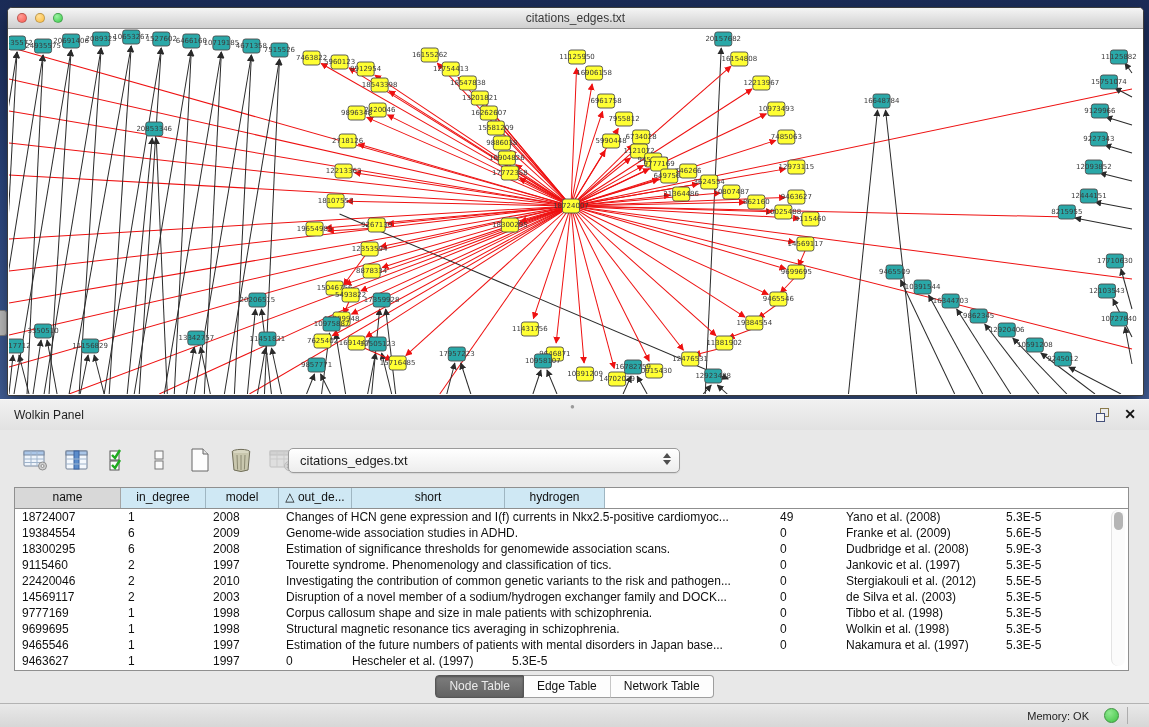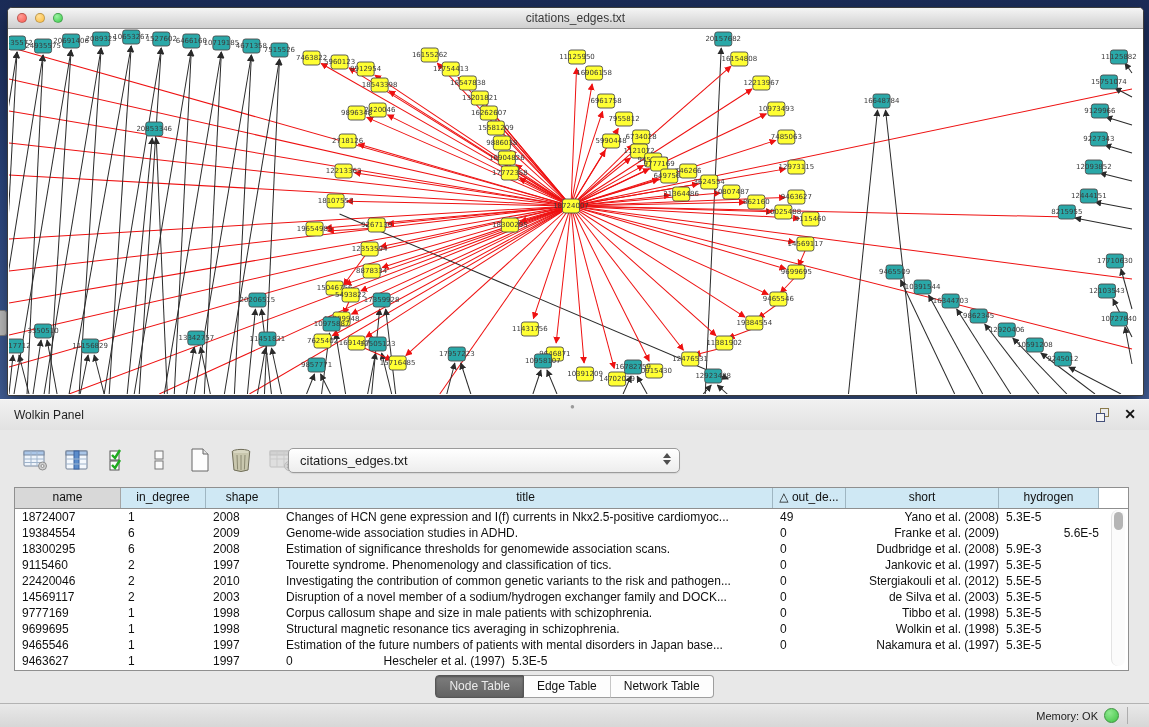--- a/index.html
+++ b/index.html
@@ -43,36 +43,36 @@
   #tablebox{position:absolute;left:14px;top:88px;width:1115px;height:184px;box-sizing:border-box;
     border:1px solid #8f8f8f;background:#fff;}
   #thead{display:flex;height:20px;border-bottom:1px solid #8f8f8f;font-size:12px;color:#111;}
   .hcell{box-sizing:border-box;border-right:1px solid #9fb6c2;background:#cfe8f4;
     text-align:center;line-height:19px;overflow:hidden;white-space:nowrap;}
   .hcell.gray{background:#d8d8d8;border-right:1px solid #a5a5a5;}
   .hcell.filler{background:#fff;border-right:none;flex:1;}
   #tbody{position:relative;font-size:12px;color:#101010;}
   .trow{display:flex;height:16px;line-height:16px;}
   .tcell{box-sizing:border-box;padding-left:7px;overflow:hidden;white-space:nowrap;}
-  .tcell.center{text-align:right;padding-left:0;}
+  .tcell.center{text-align:left;padding-left:0;}
   #vscroll{position:absolute;top:22px;right:3px;bottom:4px;width:13px;background:#fbfbfb;
     border-left:1px solid #e3e3e3;border-radius:7px;}
   #vthumb{position:absolute;top:2px;left:2px;width:9px;height:18px;border-radius:5px;background:#b5b5b5;}
   
   #tabs{position:absolute;left:0;right:0;top:276px;display:flex;justify-content:center;}
   .seg{height:21px;line-height:21px;font-size:12px;padding:0 13px;background:#fdfdfd;color:#111;
     border-top:1px solid #9e9e9e;border-bottom:1px solid #9e9e9e;border-right:1px solid #c6c6c6;}
   .seg:first-child{border-radius:4px 0 0 4px;border-left:1px solid #9e9e9e;}
   .seg:last-child{border-radius:0 4px 4px 0;border-right:1px solid #9e9e9e;}
   .seg.active{background:linear-gradient(#7d7d7d,#626262);color:#ececec;
     border-color:#565656;box-shadow:inset 0 1px 2px rgba(0,0,0,.35);}
   
   #statusbar{position:absolute;left:0;bottom:0;width:1149px;height:23px;
     background:linear-gradient(#e9e9e9,#d7d7d7);border-top:1px solid #b3b3b3;}
-  #mem{position:absolute;right:30px;top:0;height:23px;display:flex;align-items:center;gap:6px;
+  #mem{position:absolute;right:30px;top:0;height:23px;display:flex;align-items:center;gap:15px;
     font-size:11px;color:#222;}
   #mem-dot{width:13px;height:13px;border-radius:50%;border:1px solid #3d9440;
     background:radial-gradient(circle at 35% 30%,#8fe98f,#3fc244);}
   #status-div{position:absolute;right:21px;top:3px;width:1px;height:17px;background:#adadad;}
   svg text{user-select:none;}
 </style>
 </head>
 <body>
 
 <div id="desktop">
@@ -786,22 +786,21 @@
     <span id="combo-steppers">
       <span class="tri-up"></span>
         <span class="tri-dn"></span>
     </span>
   </div>
 
   <div id="tablebox">
     <div id="thead">
         <div class="hcell gray" style="width: 106px;">name</div>
         <div class="hcell" style="width: 85px;">in_degree</div>
-        <div class="hcell" style="width: 73px;">shape</div>
-        <div class="hcell" style="width: 494px;">title</div>
+        <div class="hcell" style="width: 73px;">model</div>
         <div class="hcell" style="width: 73px;">△ out_de...</div>
         <div class="hcell" style="width: 153px;">short</div>
         <div class="hcell" style="width: 100px;">hydrogen</div>
         <div class="hcell filler"></div>
       </div>
     <div id="tbody">
         <div class="trow">
           <div class="tcell" style="width: 106px;">18724007</div>
           <div class="tcell" style="width: 85px;">1</div>
           <div class="tcell" style="width: 73px;">2008</div>
@@ -810,21 +809,21 @@
           <div class="tcell center" style="width: 153px;">Yano et al. (2008)</div>
           <div class="tcell" style="width: 100px;">5.3E-5</div>
         </div>
         <div class="trow">
           <div class="tcell" style="width: 106px;">19384554</div>
           <div class="tcell" style="width: 85px;">6</div>
           <div class="tcell" style="width: 73px;">2009</div>
           <div class="tcell" style="width: 494px;">Genome-wide association studies in ADHD.</div>
           <div class="tcell" style="width: 73px;">0</div>
           <div class="tcell center" style="width: 153px;">Franke et al. (2009)</div>
-          <div class="tcell" style="width: 100px; text-align: right;">5.6E-5</div>
+          <div class="tcell" style="width: 100px;">5.6E-5</div>
         </div>
         <div class="trow">
           <div class="tcell" style="width: 106px;">18300295</div>
           <div class="tcell" style="width: 85px;">6</div>
           <div class="tcell" style="width: 73px;">2008</div>
           <div class="tcell" style="width: 494px;">Estimation of significance thresholds for genomewide association scans.</div>
           <div class="tcell" style="width: 73px;">0</div>
           <div class="tcell center" style="width: 153px;">Dudbridge et al. (2008)</div>
           <div class="tcell" style="width: 100px;">5.9E-3</div>
         </div>

